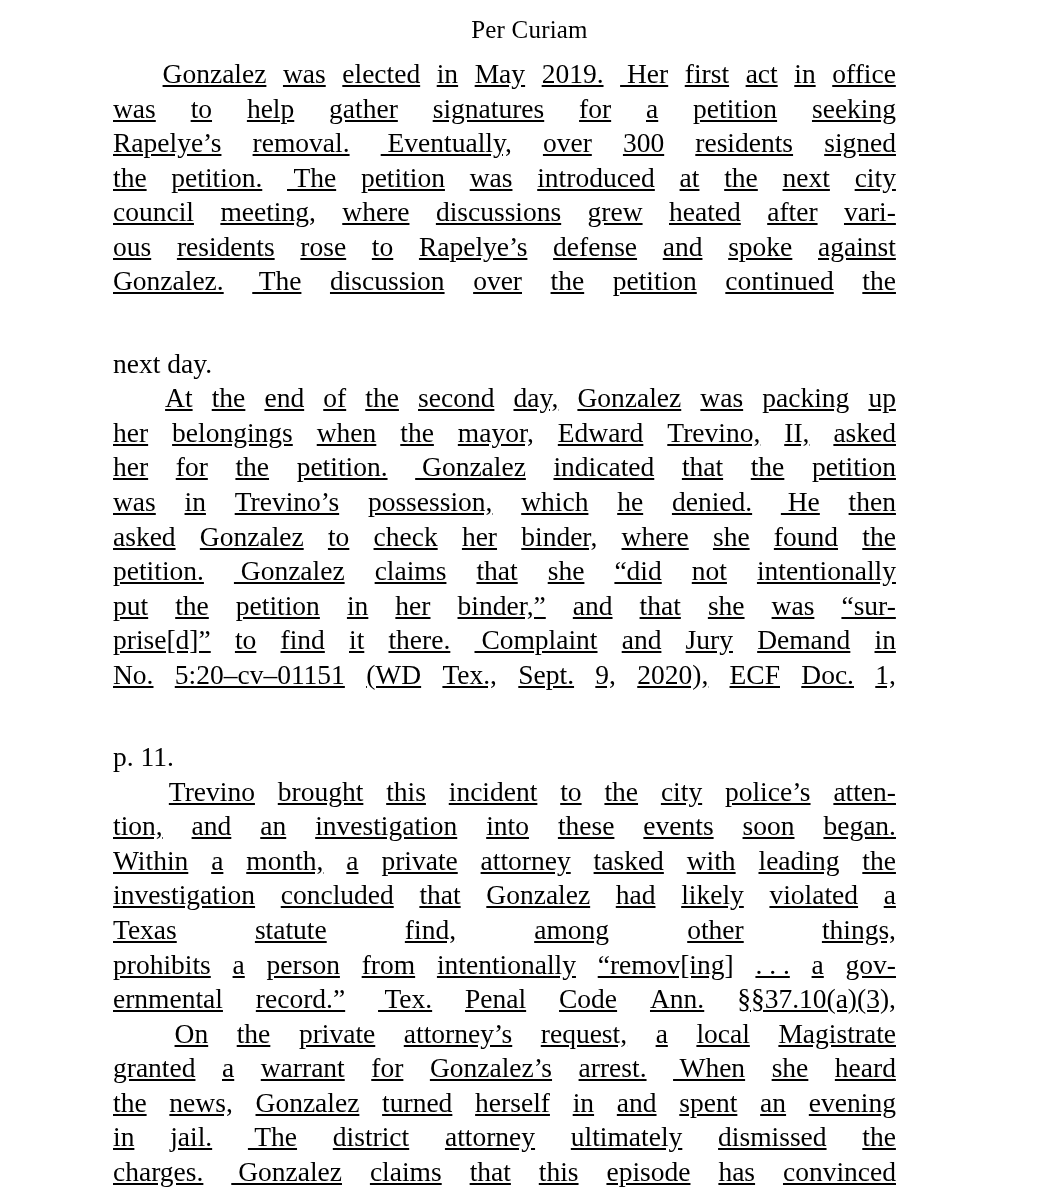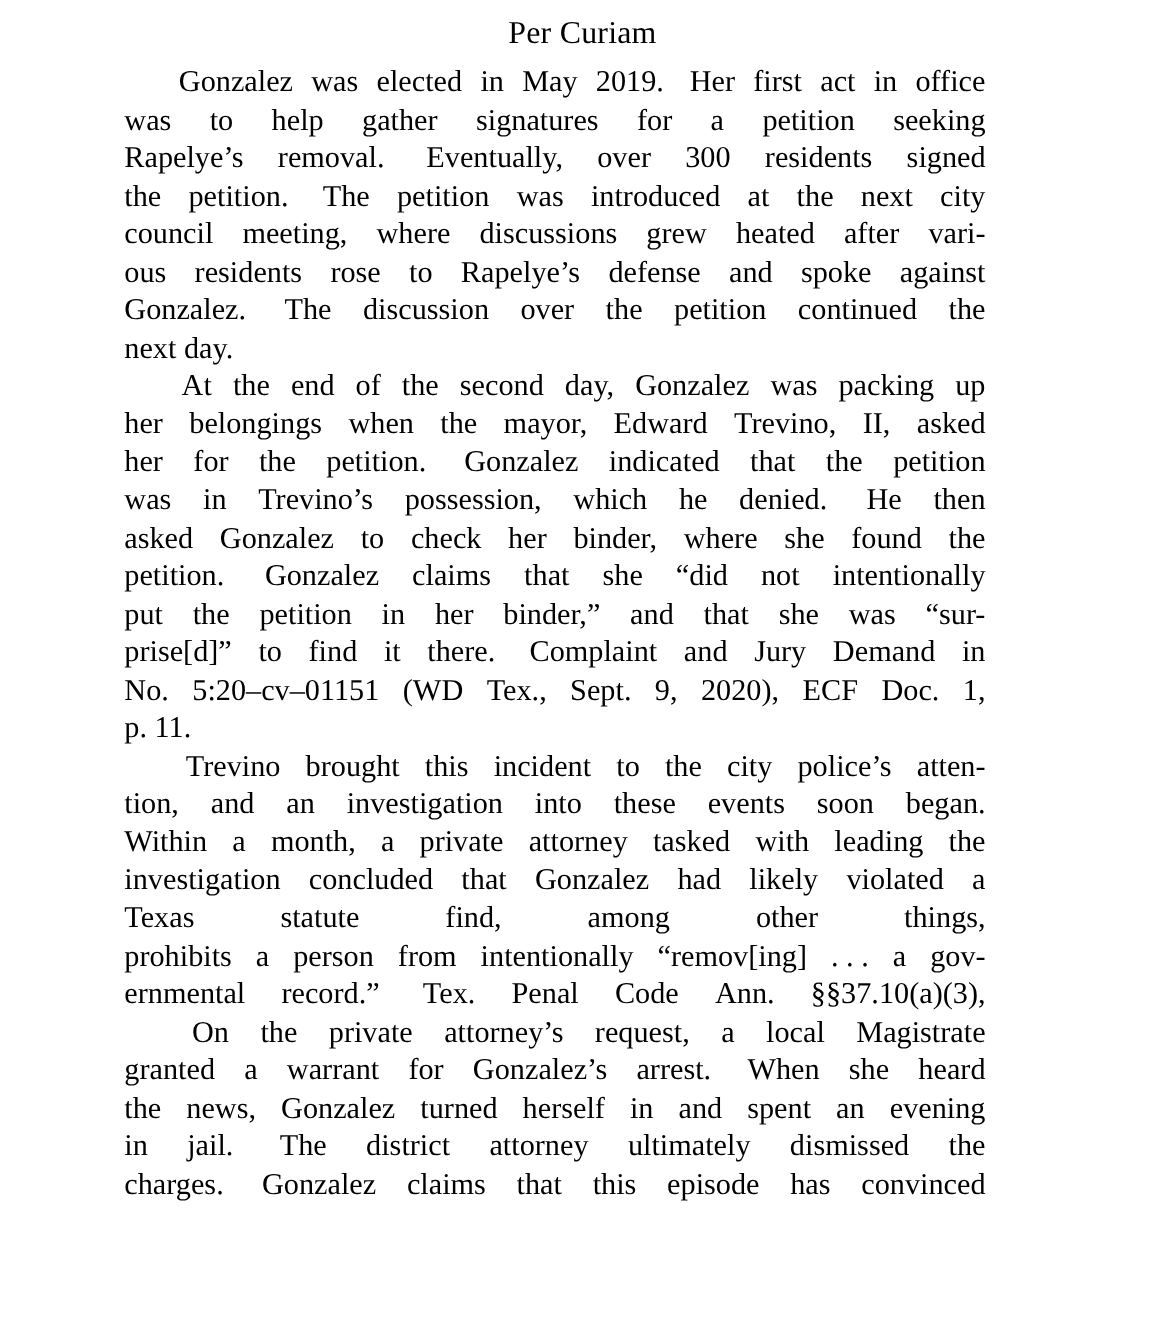--- a/index.html
+++ b/index.html
@@ -25,21 +25,21 @@
     height: 1200px;
   }
 
   
   .running-head {
     position: absolute;
     left: 0;
     top: 17px;
     width: 1059px;
     text-align: center;
-    font-size: 29px;
+    font-size: 25px;
     line-height: 26px;
     letter-spacing: 0.2px;
   }
 
   
   .text-column {
     position: absolute;
     left: 113px;
     top: 57px;
     width: 783px;
@@ -65,29 +65,31 @@
     font-size: 27.5px;
     line-height: 34.55px;
     height: 34.55px;
   }
 
   
   .line.just {
     display: flex;
     justify-content: space-between;
     width: 783px;
+    text-decoration: underline;
   }
   .line.just > span {
     white-space: pre;
   }
 
   
   .line.flush {
     display: block;
     width: 783px;
+    margin-top: 48px;
   }
 
   .indent {
     display: inline-block;
     width: 33px;
   }
 
   sup.fn {
     font-size: 0.62em;
     vertical-align: super;

